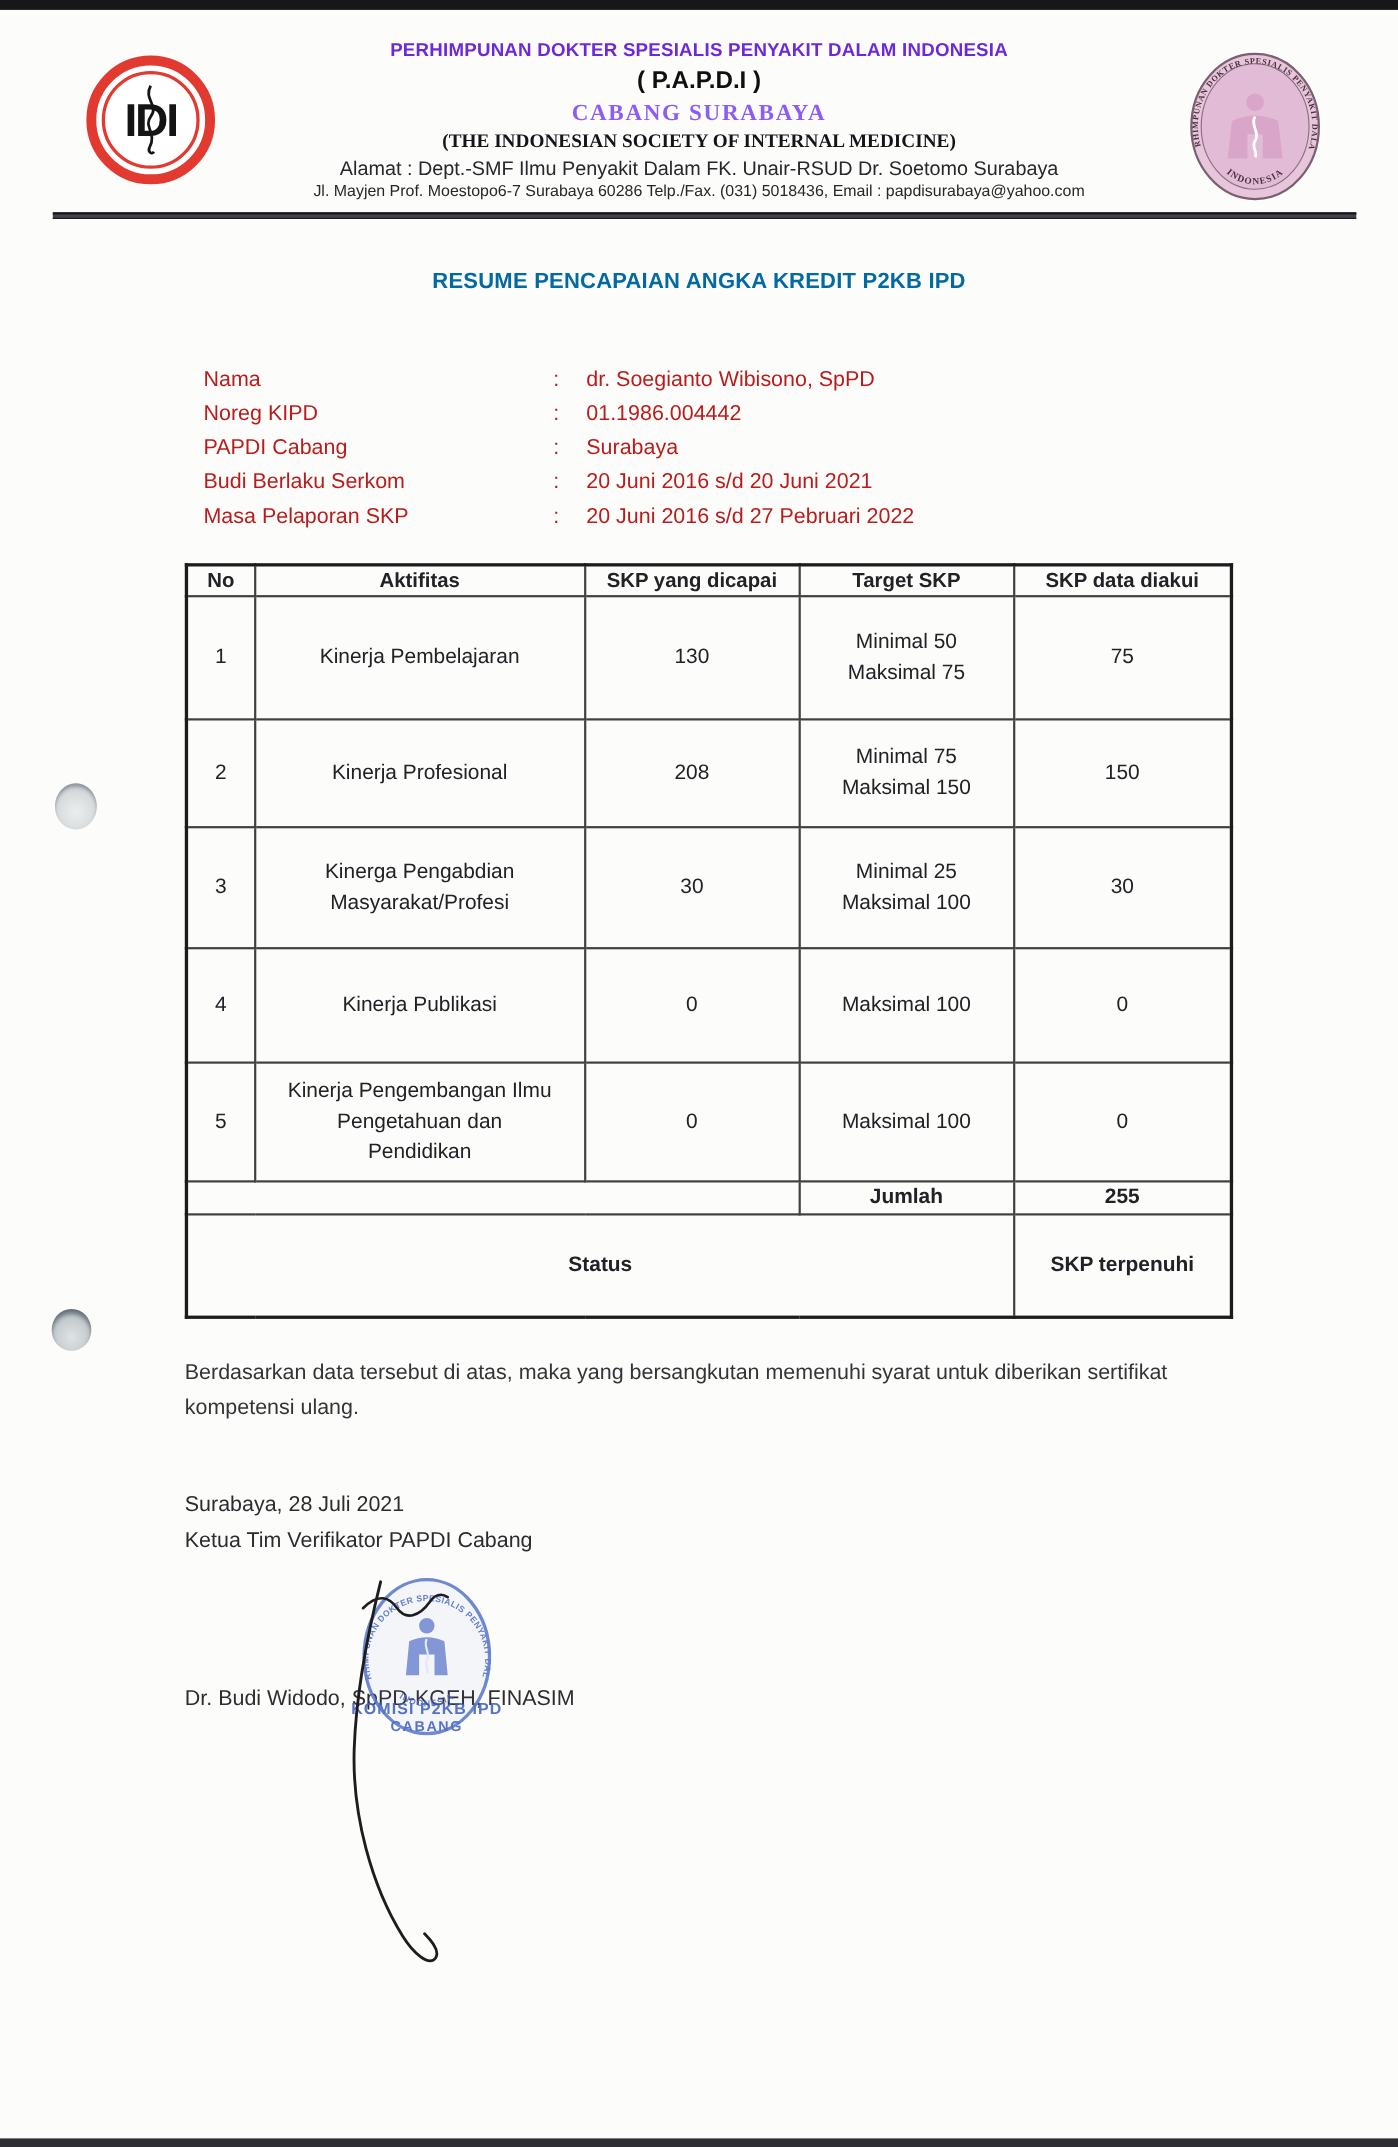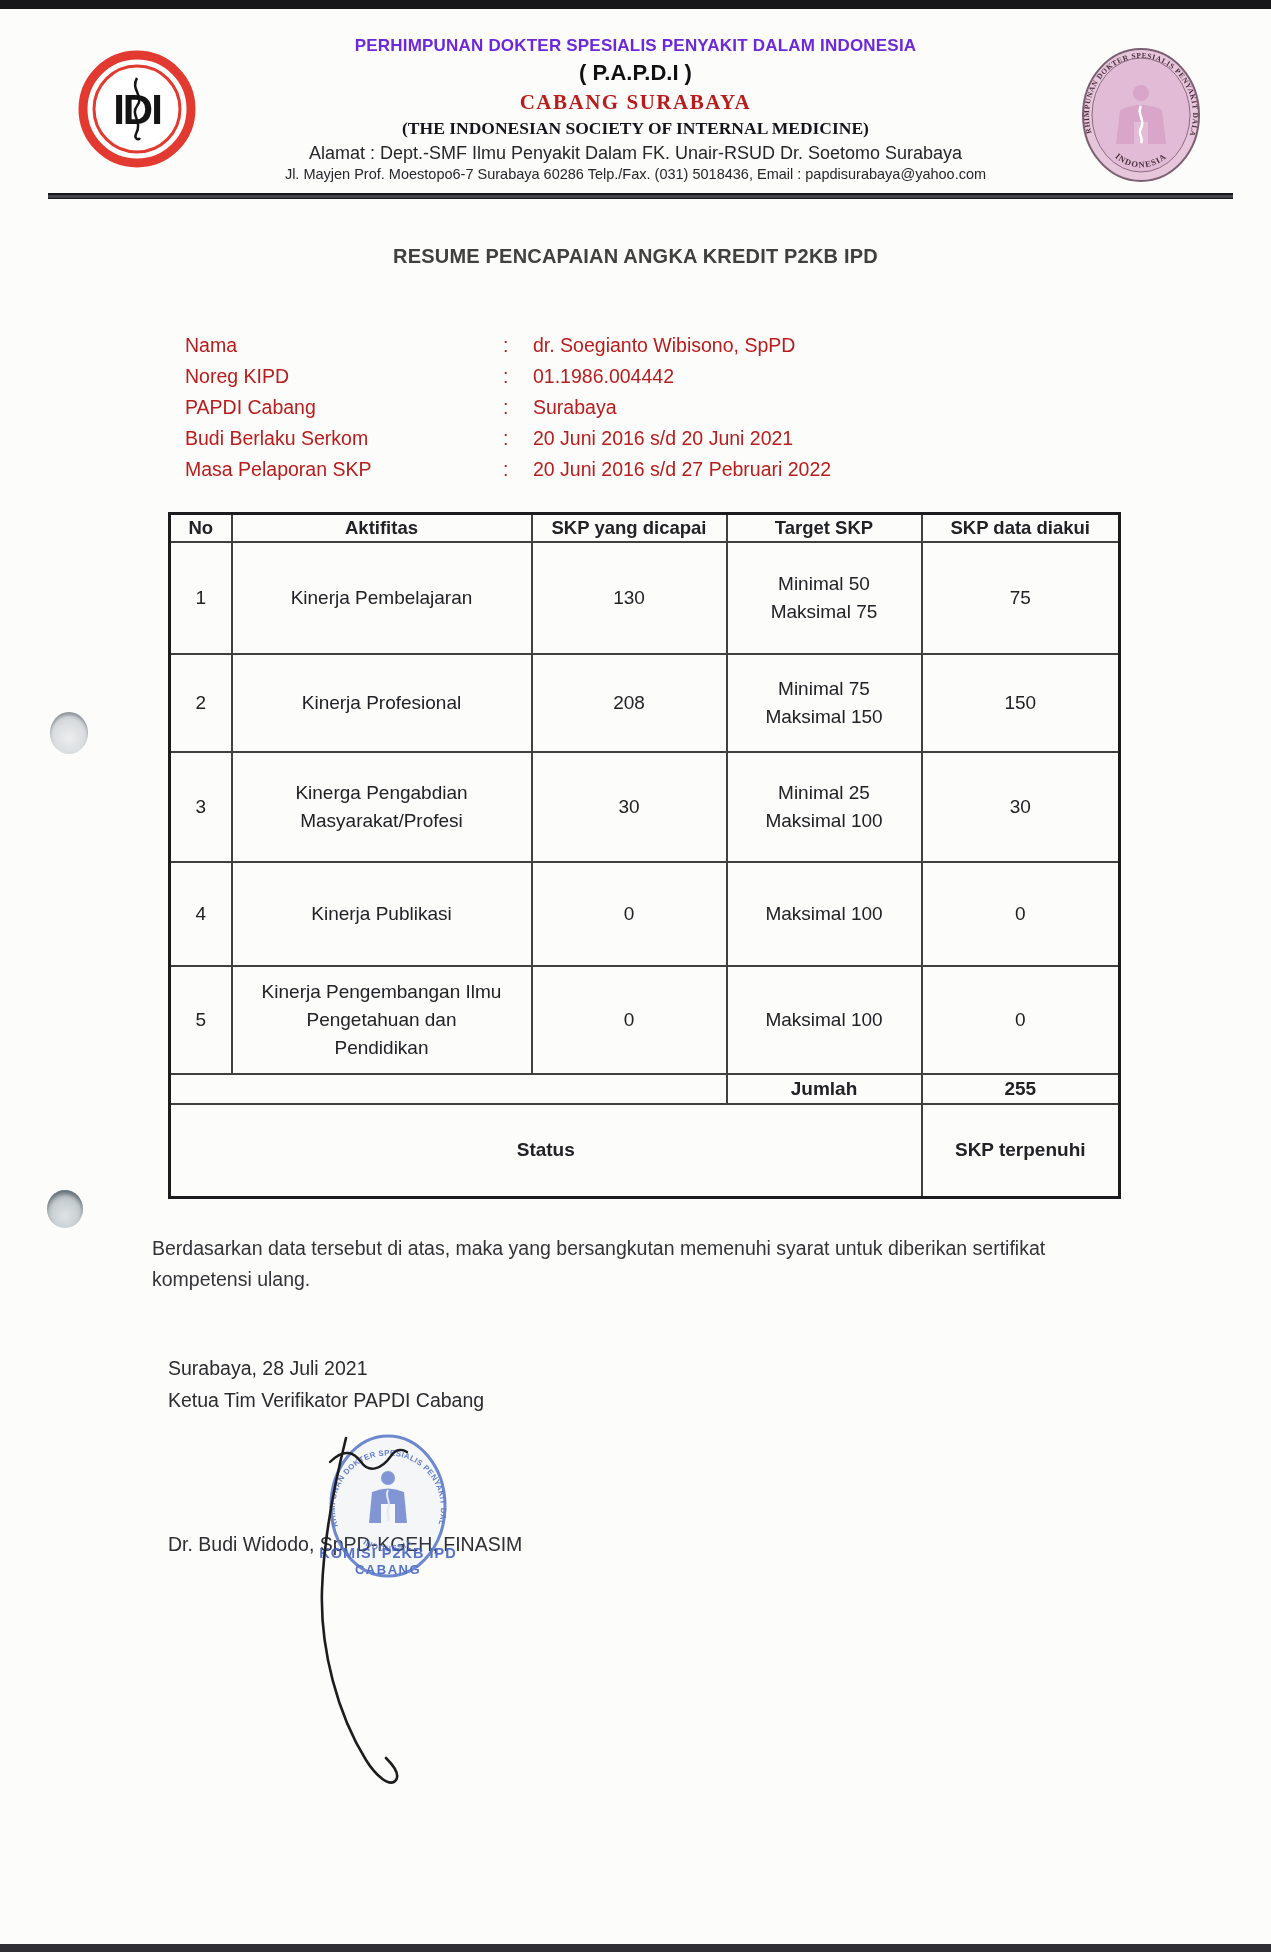--- a/index.html
+++ b/index.html
@@ -5,50 +5,50 @@
   html,body{margin:0;padding:0;background:#9a9a9a;}
   .page{position:relative;width:1271px;height:1952px;background:#fcfcfa;
         font-family:"Liberation Sans",sans-serif;color:#232327;overflow:hidden;margin:0 auto;}
   .edge-top{position:absolute;left:0;top:0;width:100%;height:9px;background:#17171a;}
   .edge-bottom{position:absolute;left:0;top:1944px;width:100%;height:8px;background:#2e2e34;}
 
   
   .lh{position:absolute;left:200px;right:200px;top:36px;text-align:center;}
   .lh-org{font-size:17px;font-weight:bold;color:#6d28d9;letter-spacing:.2px;}
   .lh-abbr{font-size:22px;font-weight:bold;color:#101013;margin-top:4px;}
-  .lh-branch{font-family:"Liberation Serif",serif;font-size:21px;font-weight:bold;letter-spacing:1.5px;margin-top:4px;color:#b91c1c;}
+  .lh-branch{font-family:"Liberation Serif",serif;font-size:21px;font-weight:bold;letter-spacing:1.5px;margin-top:4px;color:#8b5cf6;}
   .lh-intl{font-family:"Liberation Serif",serif;font-size:17.5px;font-weight:bold;margin-top:3px;color:#14141a;}
   .lh-addr{font-size:18px;margin-top:4px;color:#26262b;}
   .lh-addr2{font-size:14.5px;margin-top:2px;color:#26262b;}
   .divider{position:absolute;left:48px;right:38px;top:193px;height:3px;background:#43434c;
            border-top:2px solid #16161c;border-bottom:1px solid #16161c;}
 
   .doc-title{position:absolute;left:0;right:0;top:245px;text-align:center;
-             font-size:20px;font-weight:bold;color:#404040;letter-spacing:.2px;}
+             font-size:20px;font-weight:bold;color:#0369a1;letter-spacing:.2px;}
 
   
   .fields{position:absolute;left:185px;top:334px;}
   .field{display:flex;height:31px;font-size:19.5px;color:#b91c1c;align-items:flex-start;}
   .f-label{width:318px;}
   .f-colon{width:30px;}
 
   
   table.skp{position:absolute;left:168px;top:512px;width:950px;border-collapse:collapse;
             font-size:19px;color:#212126;table-layout:fixed;}
   table.skp th,table.skp td{border:2px solid #404040;text-align:center;vertical-align:middle;
             padding:2px 8px;box-sizing:border-box;}
   table.skp{border:3px solid #1c1c1f;}
   table.skp th{font-size:18.5px;font-weight:bold;height:27px;}
   .pre{white-space:pre-line;line-height:28px;}
   .bold{font-weight:bold;}
   tr.r1{height:112px;} tr.r2{height:98px;} tr.r3{height:110px;}
   tr.r4{height:104px;} tr.r5{height:108px;}
   tr.rj{height:30px;} tr.rs{height:93px;}
 
-  .closing{position:absolute;left:152px;top:1233px;width:935px;font-size:19.5px;
+  .closing{position:absolute;left:168px;top:1233px;width:935px;font-size:19.5px;
            line-height:31px;color:#333338;}
   .signoff{position:absolute;left:168px;top:1352px;font-size:19.5px;line-height:32px;color:#2b2b30;}
   .signer-name{position:absolute;left:168px;top:1533px;font-size:19.5px;color:#2d2d32;z-index:2;}
 
   .stamp-svg{position:absolute;left:295px;top:1428px;z-index:3;}
   .sig-svg{position:absolute;left:280px;top:1420px;z-index:4;}
 
   .hole1{position:absolute;left:50px;top:712px;width:38px;height:42px;border-radius:50%;
          background:radial-gradient(circle at 50% 62%,#eceeee 0%,#d7dbdd 55%,#b6bcc0 100%);
          box-shadow:inset 0 3px 3px rgba(90,100,110,.5);}

